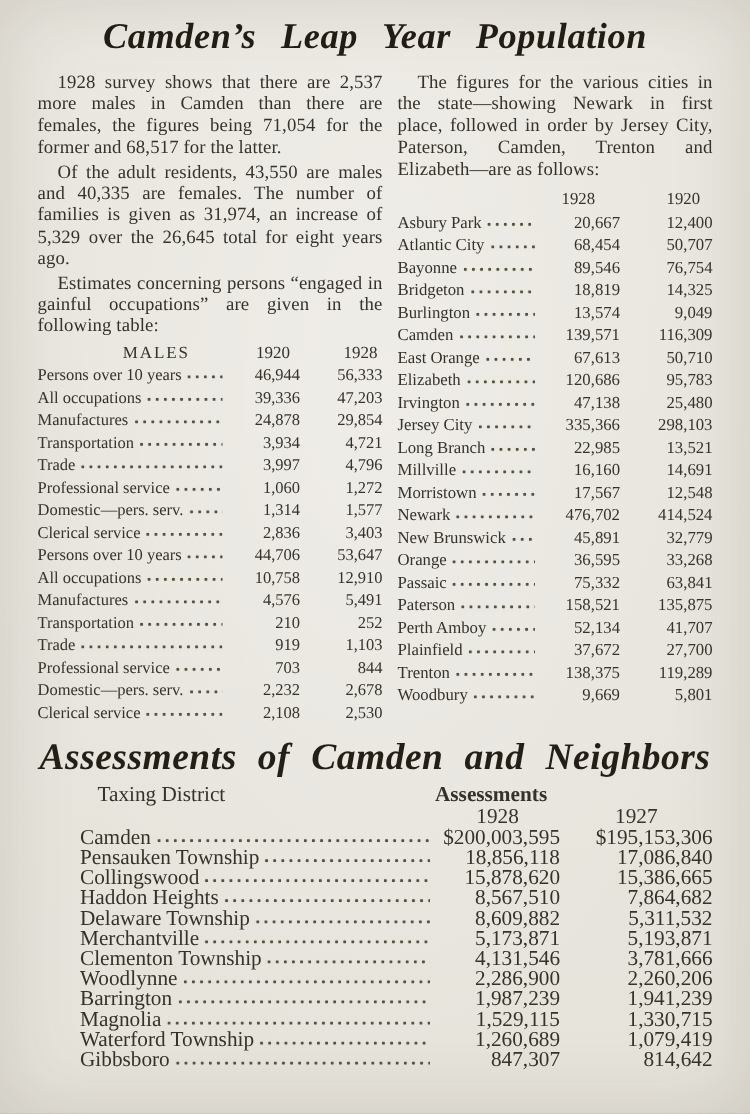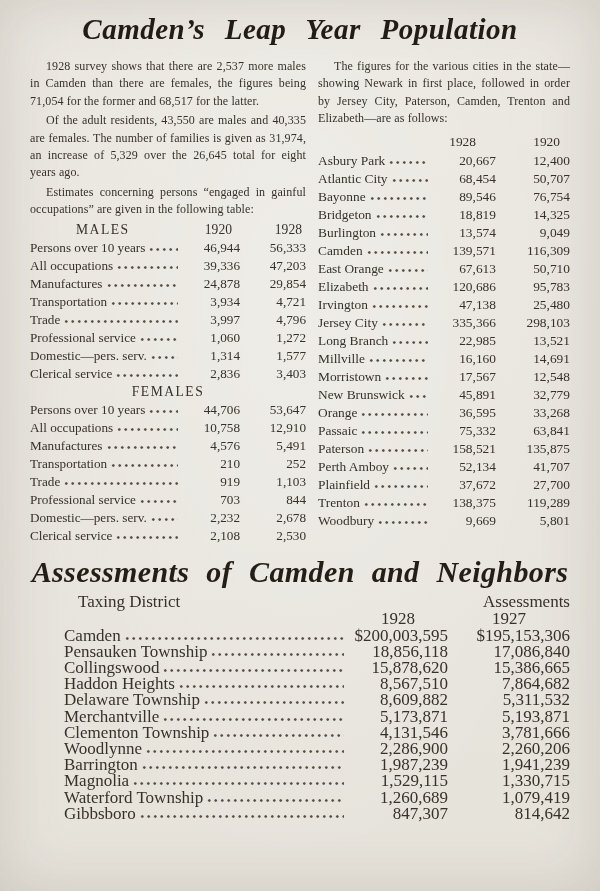--- a/index.html
+++ b/index.html
@@ -22,38 +22,38 @@
     font-style:italic;font-weight:bold;
     text-align:center;
     word-spacing:12px;letter-spacing:0.5px;
     color:#211d15;
   }
   .columns{display:flex;justify-content:space-between;align-items:flex-start;}
   .col-left{width:276px;}
   .col-right{width:252px;}
   p.body{
     margin:0 0 2px 0;
-    font-size:12px;line-height:17.4px;
+    font-size:15px;line-height:17.4px;
     text-align:justify;text-indent:16px;
     letter-spacing:0.1px;
   }
   
   .t-row{display:flex;align-items:baseline;}
   .leader{
     flex:1;height:12px;margin:0 4px 0 3px;min-width:8px;
     background-image:radial-gradient(circle,#56503f 1.05px,rgba(86,80,63,0) 1.5px);
     background-size:6.5px 5px;
     background-position:left bottom;
     background-repeat:repeat-x;
   }
   
   .occ{margin-top:3px;font-size:13.2px;}
   .occ .t-row{height:18px;}
   .occ-head{display:flex;align-items:baseline;height:18px;font-size:13.6px;}
-  .occ-group{flex:1;padding-left:46px;letter-spacing:1.5px;}
+  .occ-group{flex:1;text-align:center;padding-left:46px;letter-spacing:1.5px;}
   .occ-sub{height:18px;text-align:center;letter-spacing:1.5px;font-size:13.6px;}
   .n1920{width:58px;text-align:right;white-space:nowrap;}
   .n1928{width:66px;text-align:right;white-space:nowrap;}
   .occ-head .n1920,.occ-head .n1928{padding-right:4px;}
   
   .city{margin-top:6px;font-size:13.4px;}
   .city .t-row{height:18px;}
   .city-head{display:flex;align-items:baseline;height:19px;}
   .city-head .sp{flex:1;}
   .c1928{width:64px;text-align:right;white-space:nowrap;}
@@ -63,21 +63,21 @@
   h2.assess-title{
     margin:10px 0 4px 0;
     font-size:30px;line-height:32px;
     font-style:italic;font-weight:bold;
     text-align:center;word-spacing:9px;letter-spacing:0.4px;
     color:#241f16;
   }
   .assess{font-size:17px;}
   .assess-head1{display:flex;align-items:baseline;height:17px;}
   .assess-head1 .dist{padding-left:48px;flex:1;}
-  .assess-head1 .grp{width:222px;text-align:right;}
+  .assess-head1 .grp{width:222px;text-align:left;font-weight:bold;}
   .assess-head2{display:flex;align-items:baseline;height:17px;}
   .assess-head2 .sp{flex:1;}
   .assess .t-row{height:16.2px;padding-left:34px;}
   .a1928{width:100px;text-align:right;white-space:nowrap;}
   .a1927{width:122px;text-align:right;white-space:nowrap;}
   .assess-head2 .a1928,.assess-head2 .a1927{text-align:center;}
   .lbl{white-space:nowrap;}
 </style>
 </head>
 <body>
@@ -153,21 +153,20 @@
               </div>
 
               <div class="t-row">
                 <span class="lbl">Clerical service</span>
                 <span class="leader"></span>
                 <span class="n1920">2,836</span>
                 <span class="n1928">3,403</span>
               </div>
             </div>
 
-          <div class="occ-sub">FEMALES</div>
 
           <div>
 
               <div class="t-row">
                 <span class="lbl">Persons over 10 years</span>
                 <span class="leader"></span>
                 <span class="n1920">44,706</span>
                 <span class="n1928">53,647</span>
               </div>
 
@@ -319,20 +318,26 @@
                 <span class="c1920">14,691</span>
               </div>
 
               <div class="t-row">
                 <span class="lbl">Morristown</span>
                 <span class="leader"></span>
                 <span class="c1928">17,567</span>
                 <span class="c1920">12,548</span>
               </div>
 
+              <div class="t-row">
+                <span class="lbl">Newark</span>
+                <span class="leader"></span>
+                <span class="c1928">476,702</span>
+                <span class="c1920">414,524</span>
+              </div>
 
               <div class="t-row">
                 <span class="lbl">New Brunswick</span>
                 <span class="leader"></span>
                 <span class="c1928">45,891</span>
                 <span class="c1920">32,779</span>
               </div>
 
               <div class="t-row">
                 <span class="lbl">Orange</span>

